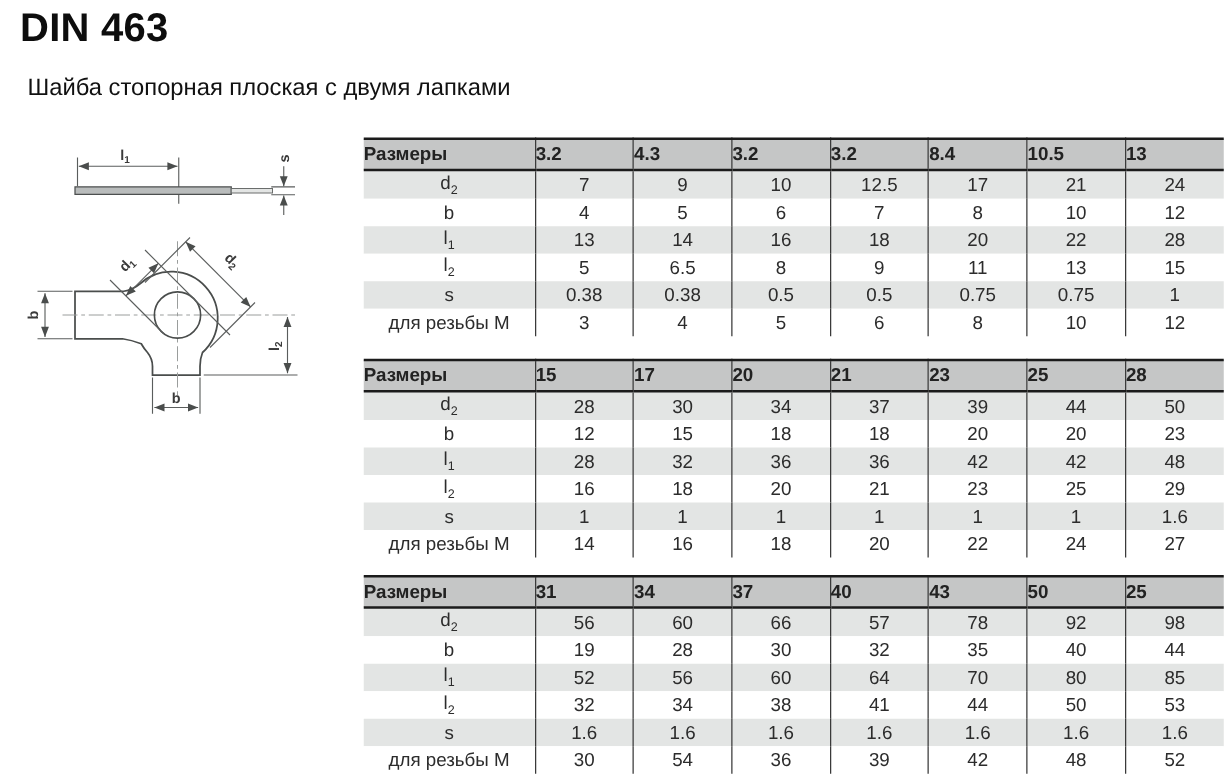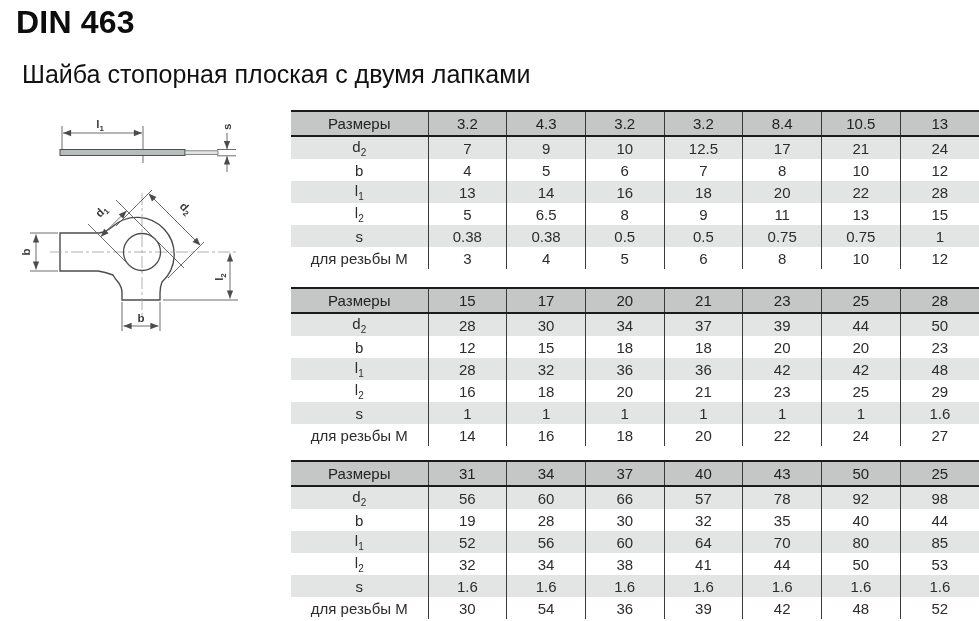--- a/index.html
+++ b/index.html
@@ -8,33 +8,33 @@
     background:#ffffff;
     font-family:"Liberation Sans", sans-serif;
     -webkit-font-smoothing:antialiased;
   }
   .page-title {
     position:absolute; left:16px; top:4px; margin:0;
     font-size:32px; font-weight:700; color:#0d0d0d; letter-spacing:0.2px;
   }
   .page-subtitle {
     position:absolute; left:22px; top:60px; margin:0;
-    font-size:25px; font-weight:400; color:#111111;
+    font-size:19px; font-weight:400; color:#111111;
   }
   .drawing-wrap { position:absolute; left:15px; top:105px; width:250px; height:230px; }
   .dim-table {
     position:absolute; left:291px; width:688px;
     border-collapse:collapse; table-layout:fixed;
     border-top:2.5px solid #1b1b1b;
     font-family:"Liberation Sans", sans-serif;
     font-size:15px; color:#2c2c2c;
   }
   .dim-table th {
-    height:23px; padding:0; text-align:center;
-    background:#c5c6c6; font-weight:400; color:#222;
+    height:23px; padding:0; text-align:left;
+    background:#c5c6c6; font-weight:700; color:#222;
     border-bottom:2.5px solid #1b1b1b;
   }
   .dim-table td { height:22px; padding:0; text-align:center; }
   .dim-table td:not(:first-child), .dim-table th:not(:first-child) {
     border-left:1.2px solid #3a3a3a;
   }
   .dim-table tbody tr:nth-child(odd) td { background:#e3e5e4; }
   .dim-table tbody tr:nth-child(even) td { background:#ffffff; }
   .dim-table sub { font-size:10px; }
   svg text {

